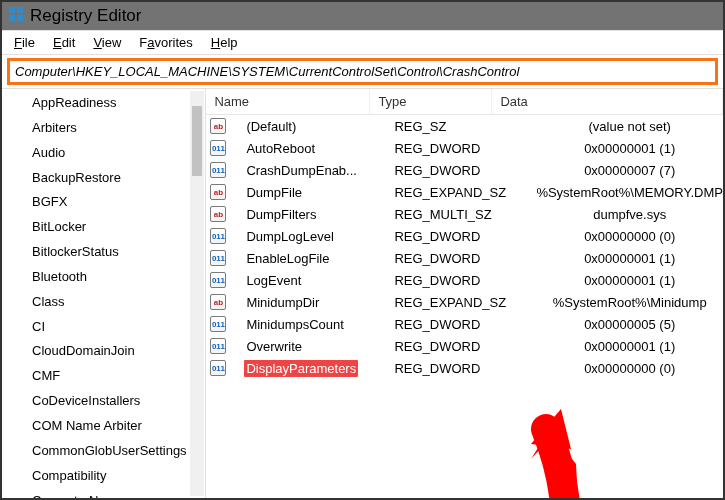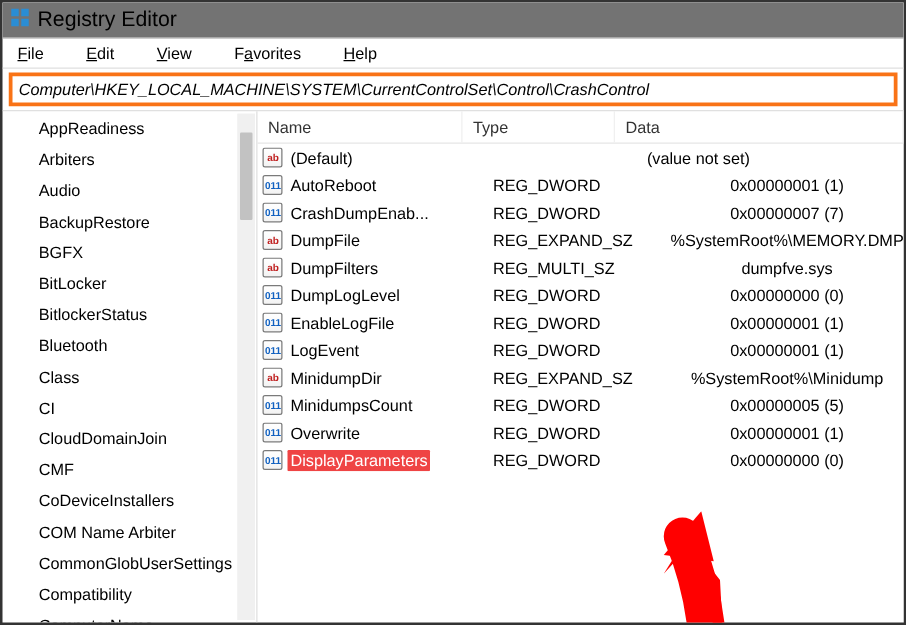--- a/index.html
+++ b/index.html
@@ -22,21 +22,21 @@
     background: #737373;
     border-bottom: 1px solid #e0e0e0;
     font-size: 17px;
   }
   .titlebar .icon {
     width: 16px; height: 16px; margin-right: 6px;
     display: inline-flex; align-items: center; justify-content: center;
   }
   .menubar {
     display: flex;
-    gap: 18px;
+    gap: 2px;
     padding: 2px 4px;
     font-size: 13px;
   }
   .menubar .menu-item {
     padding: 2px 8px;
     cursor: default;
   }
   .menu-und { text-decoration: underline; }
   .addressbar {
     display: flex;
@@ -72,24 +72,25 @@
     border: 1px solid #f0f0f0;
   }
   .tree-thumb {
     position: absolute;
     left: 1px; right: 1px;
     top: 14px; height: 70px;
     background: #c2c2c2;
     border-radius: 1px;
   }
   .tree-item {
-    padding: 3px 4px 3px 29px;
+    padding: 3px 4px 3px 18px;
     white-space: nowrap;
     cursor: default;
     line-height: 1.45;
+    margin-left: 12px;
   }
   .listview {
     flex: 1;
     display: flex;
     flex-direction: column;
     position: relative;
   }
   .list-header {
     display: flex;
     border-bottom: 1px solid #e6e6e6;
@@ -115,21 +116,21 @@
     width: 164px;
     display: flex;
     align-items: center;
     gap: 4px;
     padding-left: 4px;
     white-space: nowrap;
     overflow: hidden;
   }
   .list-row .cell-type { width: 122px; padding-left: 4px; }
   .list-row .cell-data { flex: 1; padding-left: 4px; white-space: nowrap; overflow: hidden; text-align: center; }
-  .val-label { padding: 1px 2px; border-radius: 1px; }
+  .val-label { padding: 1px 2px; border-radius: 1px; margin-left: 14px; }
   .val-label.selected {
     background: #ef4444;
     color: #fff;
   }
   .value-icon {
     width: 16px; height: 16px;
     display: inline-flex;
     align-items: center;
     justify-content: center;
     font-size: 8px;
@@ -204,20 +205,21 @@
       <div class="col-name">Name</div>
       <div class="col-type">Type</div>
       <div class="col-data">Data</div>
     </div>
     <div class="list-body" id="list-body">
         <div class="list-row">
           <div class="cell-name">
             <span class="value-icon sz">ab</span>
             <span class="val-label">(Default)</span>
           </div>
+          <div class="cell-type">REG_SZ</div>
           <div class="cell-data">(value not set)</div>
         </div>
         <div class="list-row">
           <div class="cell-name">
             <span class="value-icon bin">011</span>
             <span class="val-label">AutoReboot</span>
           </div>
           <div class="cell-type">REG_DWORD</div>
           <div class="cell-data">0x00000001 (1)</div>
         </div>

